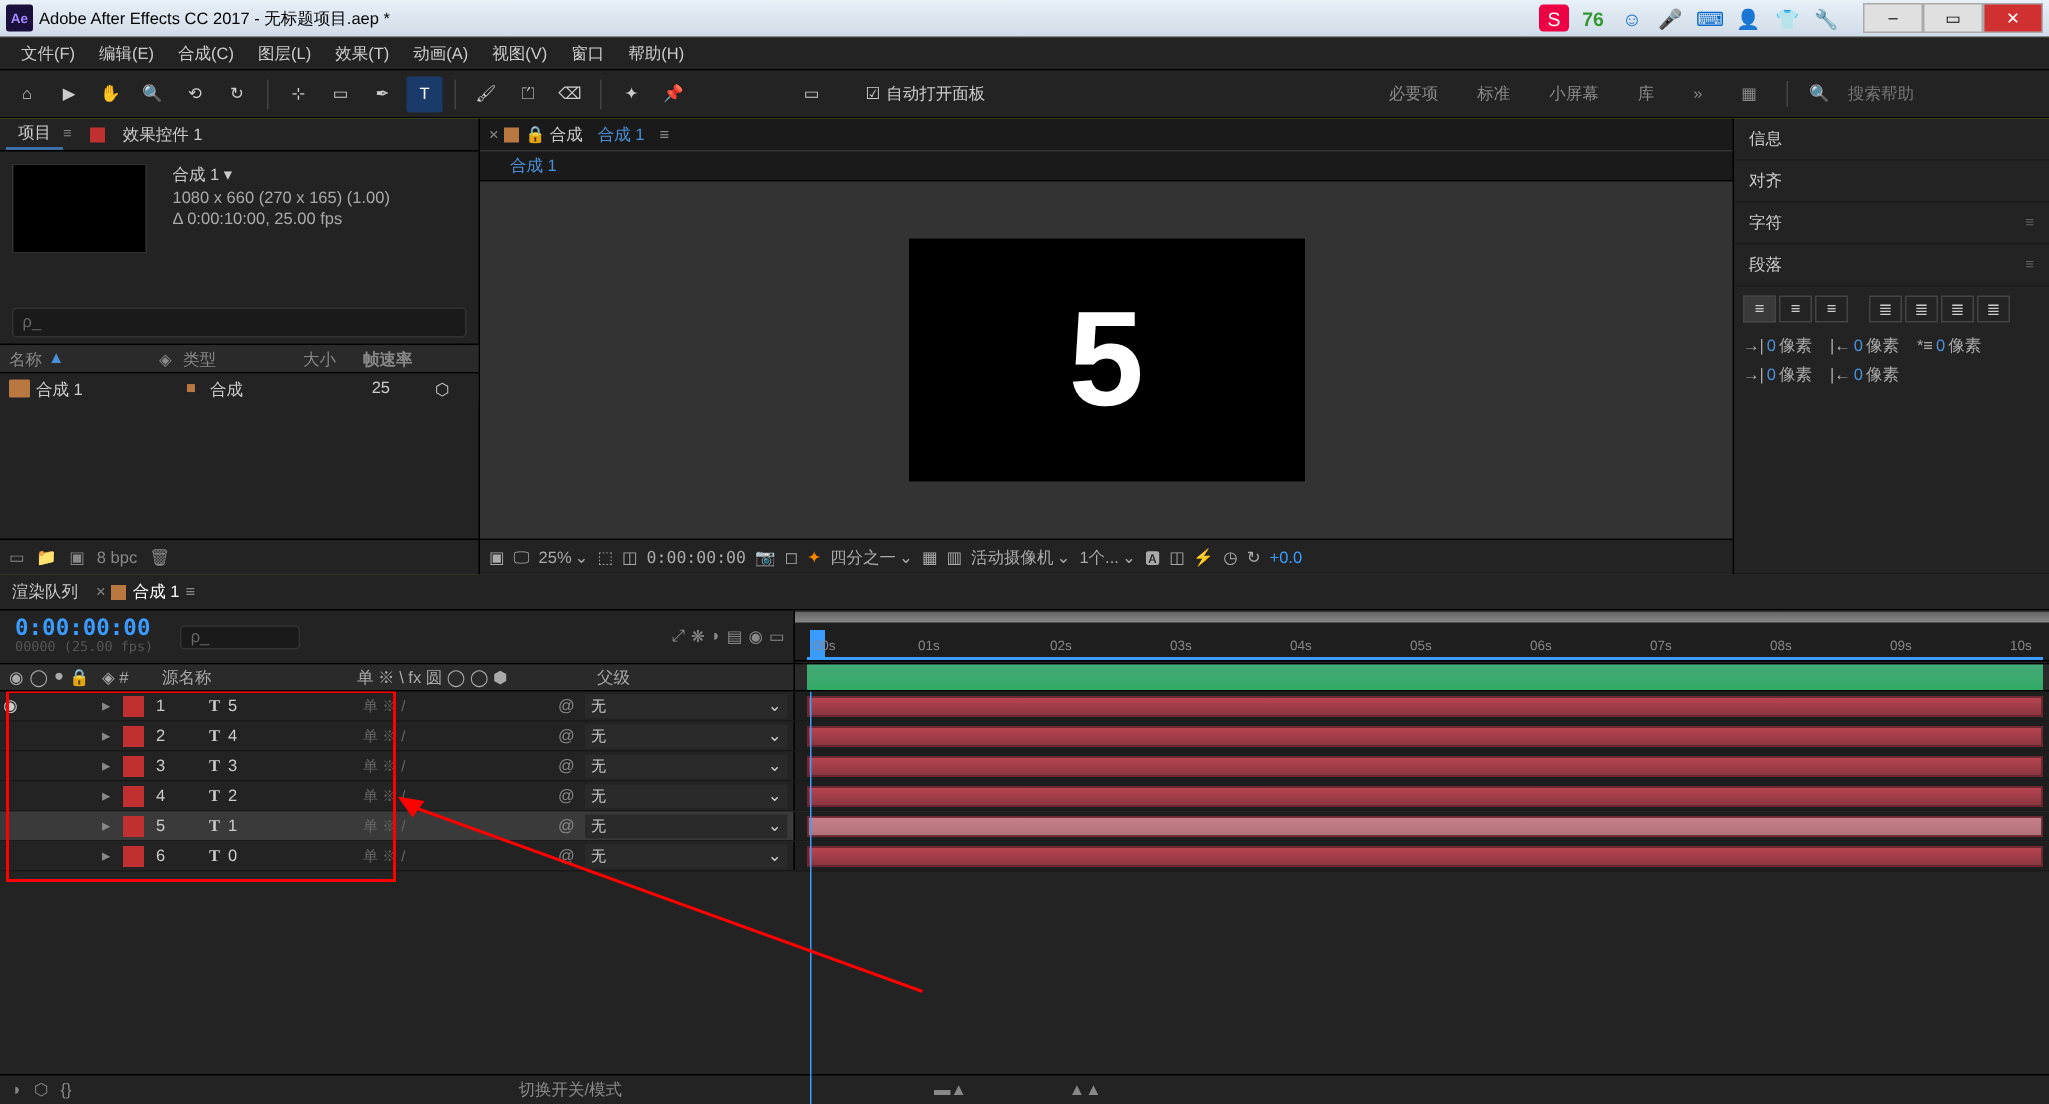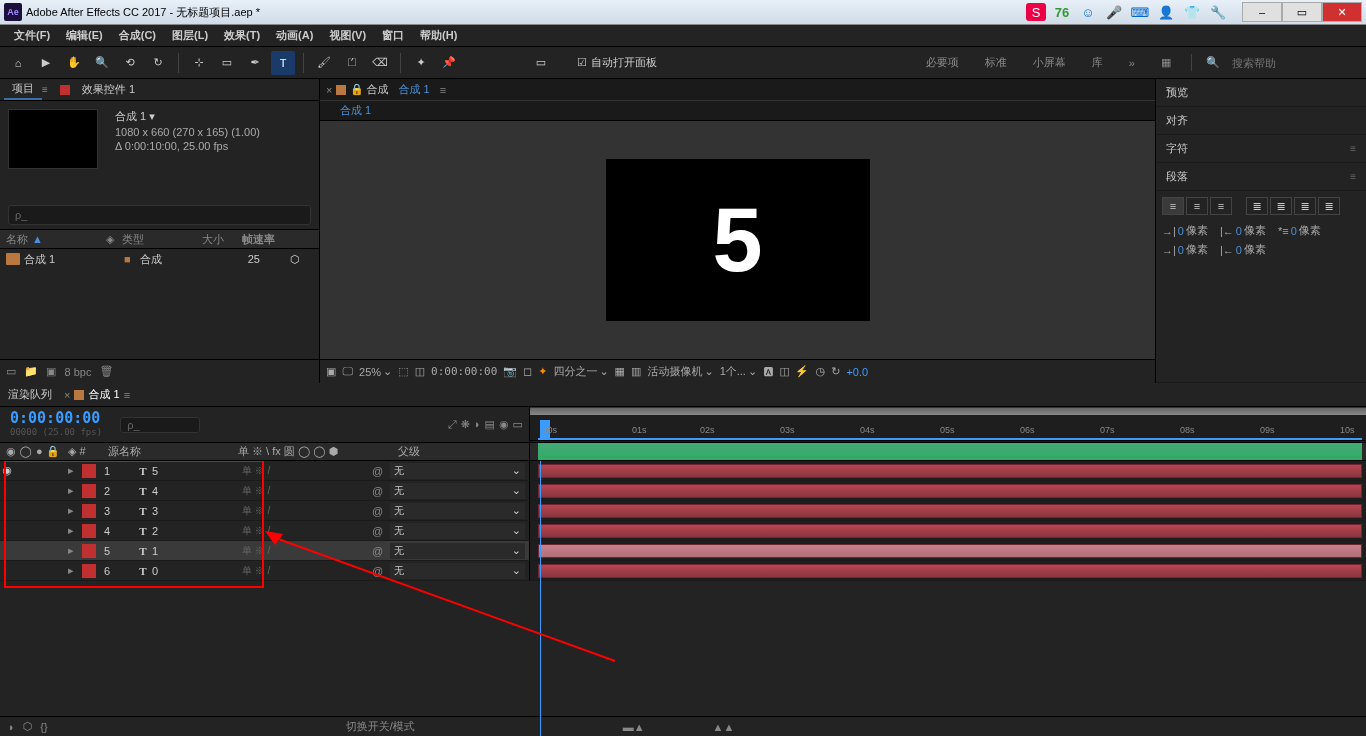--- a/index.html
+++ b/index.html
@@ -8,21 +8,21 @@
 
 .titlebar { height: 25px; background: linear-gradient(#e8f0f8, #d0dce8); color: #000; display: flex; align-items: center; padding: 0 4px; border-bottom: 1px solid #888; font-size: 12px; }
 .titlebar .ae-icon { width: 18px; height: 18px; background: #1b0f3c; color: #a48aff; display: inline-flex; align-items: center; justify-content: center; font-size: 9px; font-weight: bold; margin-right: 4px; border-radius: 2px; }
 .titlebar .external-icons { margin-left: auto; display: flex; align-items: center; gap: 6px; }
 .titlebar .ext-ico { width: 20px; height: 18px; display: inline-flex; align-items: center; justify-content: center; font-size: 13px; color: #0066cc; }
 .win-btns { display: flex; gap: 0; margin-left: 8px; }
 .win-btn { width: 40px; height: 20px; display: flex; align-items: center; justify-content: center; background: #e0e0e0; border: 1px solid #aaa; font-size: 11px; }
 .win-btn.close { background: #d03030; color: #fff; }
 
 
-.menubar { height: 22px; background: #232323; display: flex; align-items: center; padding: 0 6px; border-bottom: 1px solid #000; font-weight: bold; }
+.menubar { height: 22px; background: #232323; display: flex; align-items: center; padding: 0 6px; border-bottom: 1px solid #000; }
 .menubar span { padding: 2px 8px; cursor: default; }
 
 
 .toolbar { height: 32px; background: #232323; display: flex; align-items: center; padding: 0 6px; gap: 4px; border-bottom: 1px solid #000; }
 .tool { width: 24px; height: 24px; display: flex; align-items: center; justify-content: center; color: #ccc; border-radius: 2px; }
 .tool.active { background: #1a3a6a; color: #fff; }
 .tool-sep { width: 1px; height: 20px; background: #444; margin: 0 4px; }
 .toolbar .auto-open { display: flex; align-items: center; gap: 4px; margin-left: 20px; }
 .workspace-tabs { margin-left: auto; display: flex; align-items: center; gap: 14px; padding-right: 8px; color: #888; }
 .workspace-tabs span { padding: 2px 6px; }
@@ -304,21 +304,21 @@
       <span>◫</span>
       <span>⚡</span>
       <span>◷</span>
       <span>↻</span>
       <span class="exposure">+0.0</span>
     </div>
   </div>
 
   <div class="right-panels">
     <div class="rp-item">
-        <span>预览</span>
+        <span>信息</span>
       </div>
     <div class="rp-item">
         <span>对齐</span>
       </div>
     <div class="rp-item">
         <span>字符</span>
         <span class="rp-menu">≡</span>
       </div>
     <div class="rp-item">
         <span>段落</span>
@@ -398,21 +398,21 @@
           <span>▭</span>
         </div>
       </div>
     </div>
     <div class="tl-ruler-area">
       <div class="tl-mini"></div>
       <div class="tl-ruler">
         <div class="playhead"></div>
         <div class="workarea"></div>
         <span class="tick" style="left:10px">:00s</span>
-        <span class="tick" style="left:102px">01s</span>
+        <span class="tick" style="left:82px">01s</span>
         <span class="tick" style="left:170px">02s</span>
         <span class="tick" style="left:250px">03s</span>
         <span class="tick" style="left:330px">04s</span>
         <span class="tick" style="left:410px">05s</span>
         <span class="tick" style="left:490px">06s</span>
         <span class="tick" style="left:570px">07s</span>
         <span class="tick" style="left:650px">08s</span>
         <span class="tick" style="left:730px">09s</span>
         <span class="tick" style="left:810px">10s</span>
       </div>

